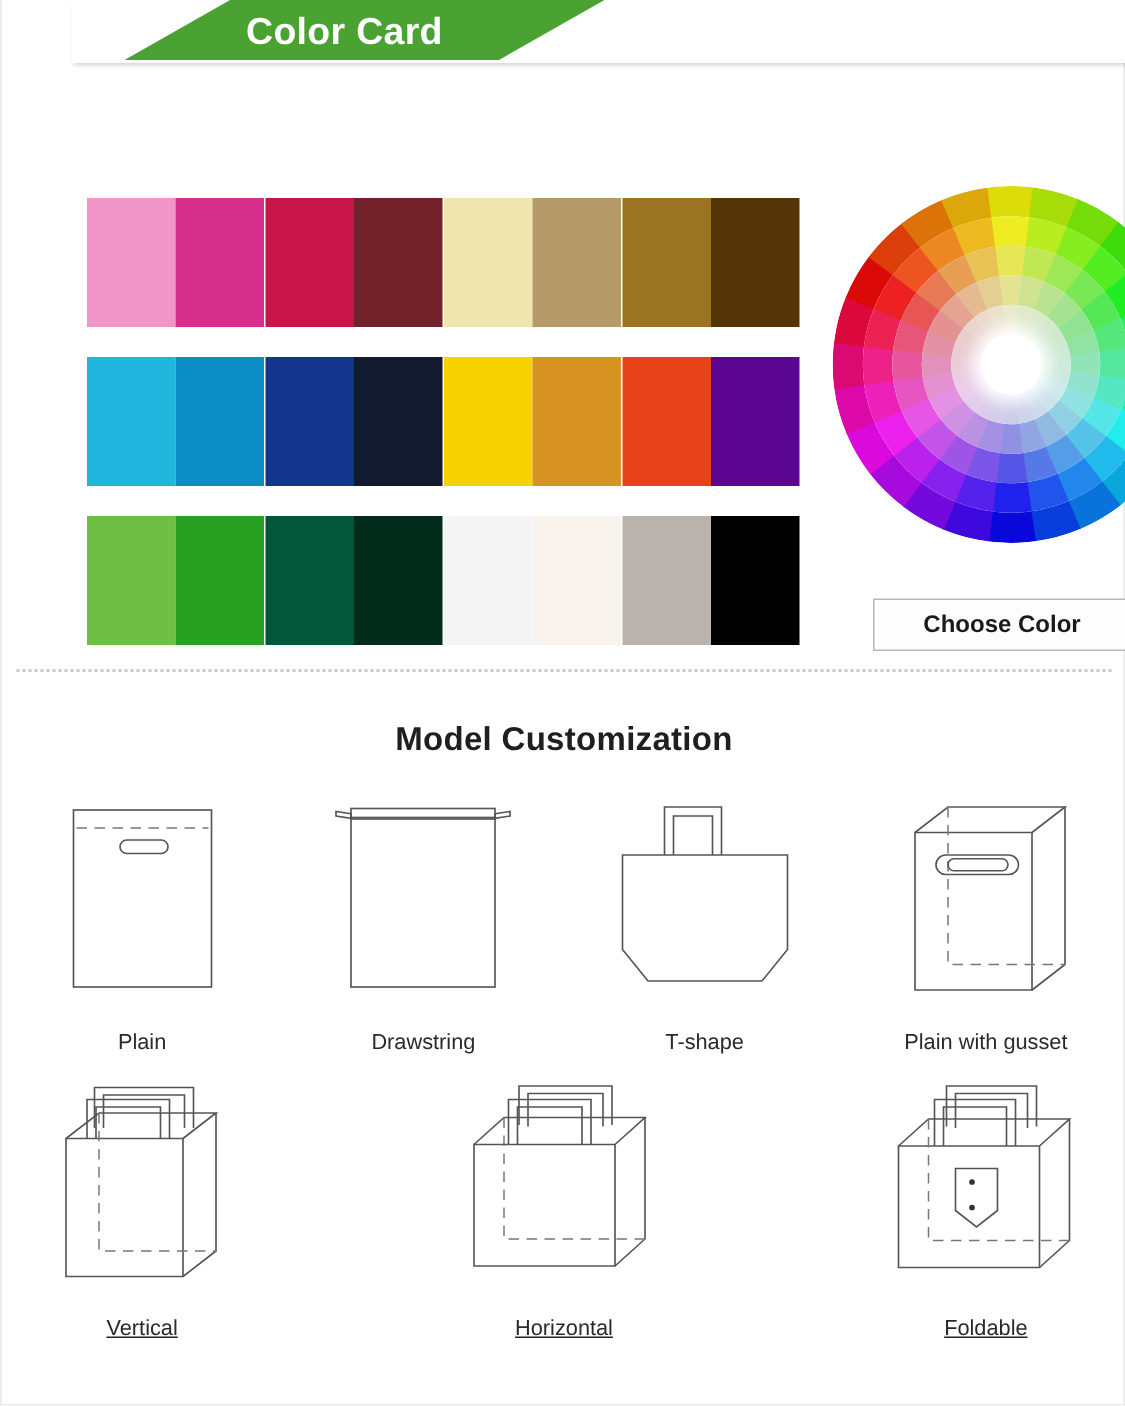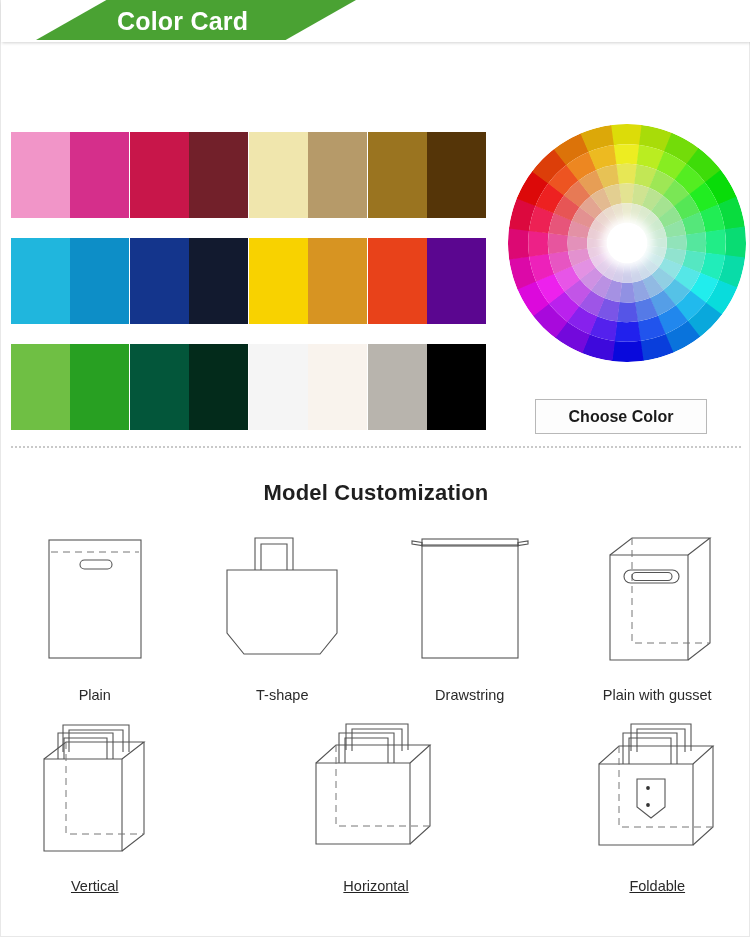--- a/index.html
+++ b/index.html
@@ -11,20 +11,21 @@
     overflow:hidden;
     position:relative;
   }
   .page{
     position:relative;width:750px;height:937px;
     border-left:1px solid #e8e8e8;
     border-right:1px solid #e8e8e8;
     border-bottom:1px solid #e8e8e8;
     box-sizing:border-box;
     background:#fff;
+    padding-left:47px;
   }
 
   
   .banner-wrap{
     position:relative;width:750px;height:42px;
     background:#ffffff;
     box-shadow:0 2px 3px -1px rgba(0,0,0,.18);
   }
   .banner-shape{
     position:absolute;left:0;top:0;width:750px;height:40px;
@@ -306,38 +307,38 @@
             <svg width="120" height="150" viewBox="0 0 120 150">
       <rect x="14" y="12" width="92" height="118" stroke="#555" fill="none" stroke-width="1.1"></rect>
       <line x1="16" y1="24" x2="104" y2="24" stroke="#777" fill="none" stroke-width="1" stroke-dasharray="7 5"></line>
       <rect x="45" y="32" width="32" height="9" rx="4.5" stroke="#555" fill="none" stroke-width="1.1"></rect>
     </svg>
           </div>
           <div class="model-label">Plain</div>
         </div>
         <div class="model-cell">
           <div class="model-art">
-            <svg width="130" height="150" viewBox="0 0 130 150">
-      <path d="M10 42 L120 42 L120 105 L103 126 L27 126 L10 105 Z" stroke="#555" fill="none" stroke-width="1.1"></path>
-      <path d="M38 42 L38 10 L76 10 L76 42" stroke="#555" fill="none" stroke-width="1.1"></path>
-      <path d="M44 42 L44 16 L70 16 L70 42" stroke="#555" fill="none" stroke-width="1.1"></path>
-    </svg>
-          </div>
-          <div class="model-label">T-shape</div>
-        </div>
-        <div class="model-cell">
-          <div class="model-art">
             <svg width="140" height="150" viewBox="0 0 140 150">
       <rect x="22" y="17" width="96" height="113" stroke="#555" fill="none" stroke-width="1.1"></rect>
       <rect x="22" y="11" width="96" height="7" stroke="#555" fill="none" stroke-width="1.1"></rect>
       <path d="M22 14.5 L12 13 L12 16 L22 17.5 Z" stroke="#555" fill="none" stroke-width="1.1"></path>
       <path d="M118 14.5 L128 13 L128 16 L118 17.5 Z" stroke="#555" fill="none" stroke-width="1.1"></path>
     </svg>
           </div>
           <div class="model-label">Drawstring</div>
+        </div>
+        <div class="model-cell">
+          <div class="model-art">
+            <svg width="130" height="150" viewBox="0 0 130 150">
+      <path d="M10 42 L120 42 L120 105 L103 126 L27 126 L10 105 Z" stroke="#555" fill="none" stroke-width="1.1"></path>
+      <path d="M38 42 L38 10 L76 10 L76 42" stroke="#555" fill="none" stroke-width="1.1"></path>
+      <path d="M44 42 L44 16 L70 16 L70 42" stroke="#555" fill="none" stroke-width="1.1"></path>
+    </svg>
+          </div>
+          <div class="model-label">T-shape</div>
         </div>
         <div class="model-cell">
           <div class="model-art">
             <svg width="130" height="150" viewBox="0 0 130 150">
       <path d="M18 27 L18 132 L96 132 L96 27 Z" stroke="#555" fill="none" stroke-width="1.1"></path>
       <path d="M18 27 L40 10 L118 10 L96 27" stroke="#555" fill="none" stroke-width="1.1"></path>
       <path d="M96 132 L118 115 L118 10" stroke="#555" fill="none" stroke-width="1.1"></path>
       <path d="M40 10 L40 115 L118 115" stroke="#777" fill="none" stroke-width="1" stroke-dasharray="7 5"></path>
       <rect x="32" y="42" width="55" height="13" rx="6.5" stroke="#555" fill="none" stroke-width="1.1"></rect>
       <rect x="40" y="44.5" width="40" height="8" rx="4" stroke="#555" fill="none" stroke-width="1.1"></rect>

